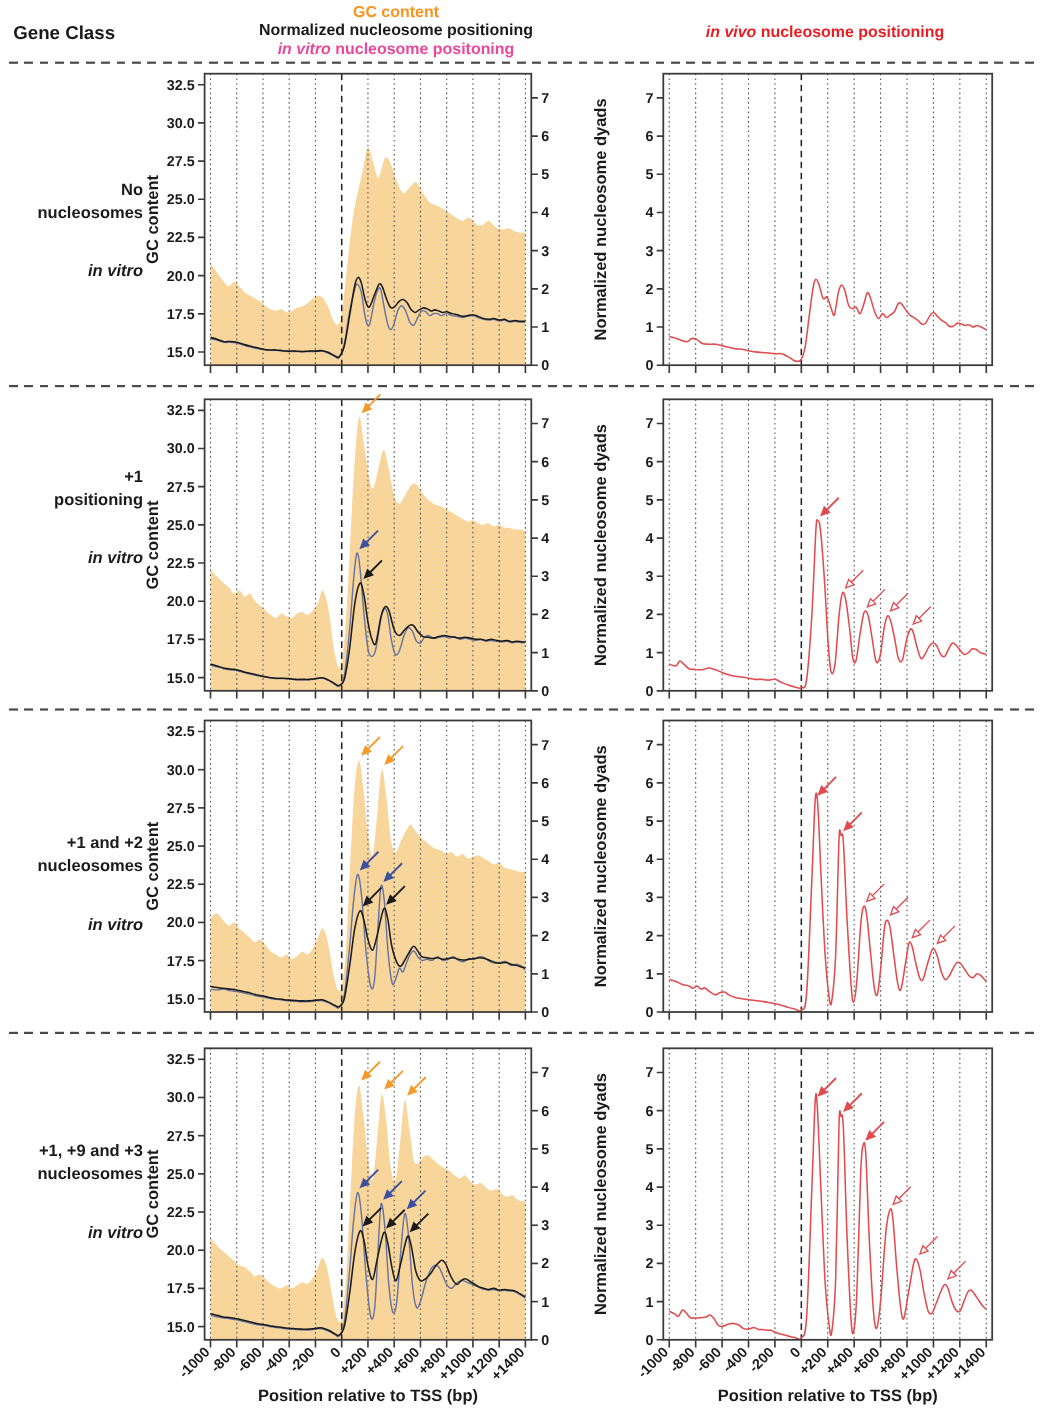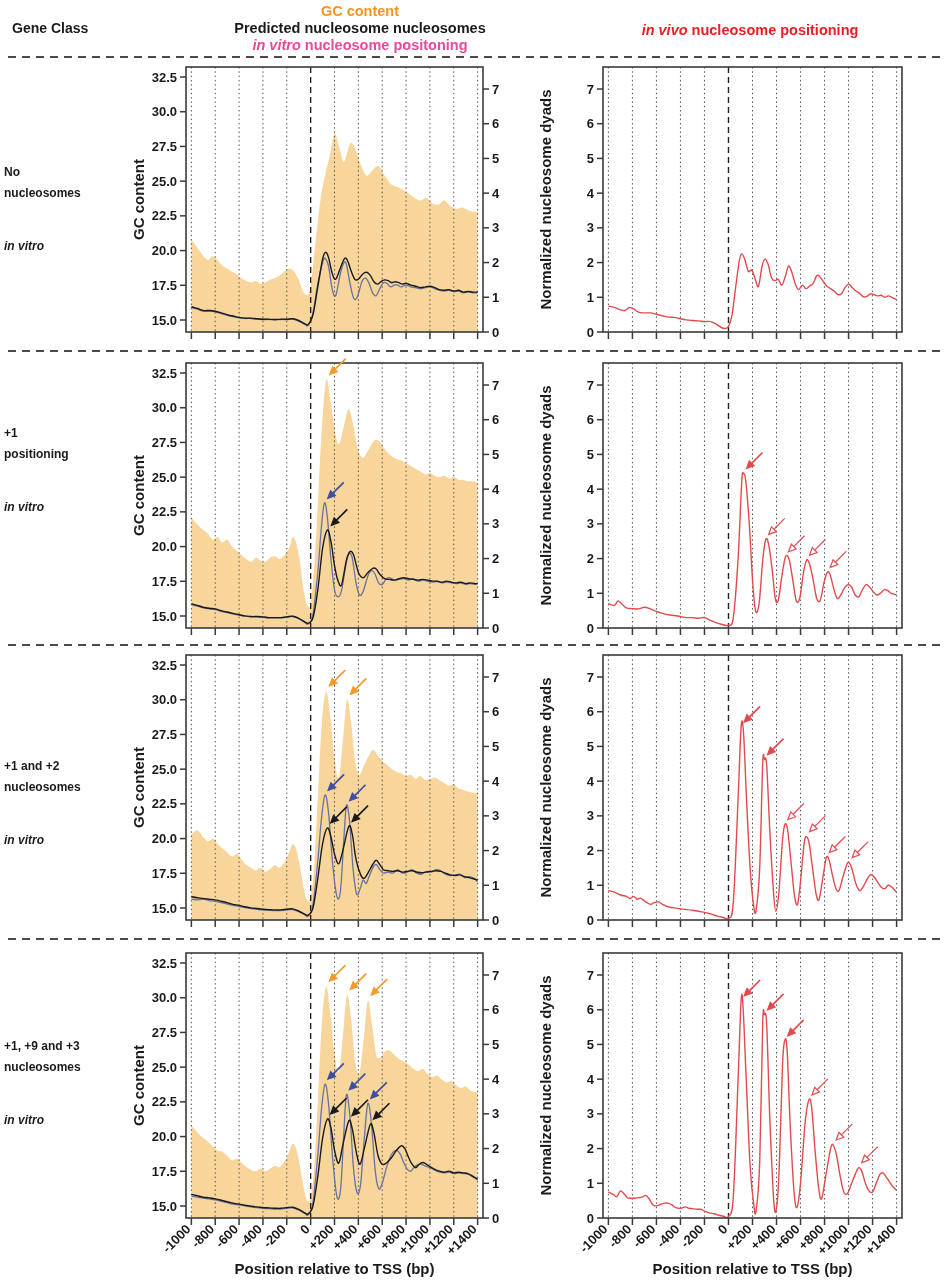--- a/index.html
+++ b/index.html
@@ -1,39 +1,39 @@
 <!DOCTYPE html>
 <html><head>
 <meta charset="utf-8">
 <style>
   html,body{margin:0;padding:0;background:#fff;}
   #fig{position:relative;width:947px;height:1280px;background:#fff;overflow:hidden;
        font-family:"Liberation Sans","DejaVu Sans",sans-serif;color:#1a1a1a;}
   .sep{position:absolute;left:8px;width:934px;height:2px;
        background:repeating-linear-gradient(90deg,#4a4a4a 0 8px,transparent 8px 14px);}
-  .gene-class{position:absolute;left:12px;top:20px;font-size:14px;font-weight:700;}
+  .gene-class{position:absolute;left:12px;top:20px;font-size:17px;font-weight:700;}
   .hdr-center{position:absolute;left:150px;top:3px;width:420px;text-align:center;
               font-size:14.5px;font-weight:700;line-height:17px;}
   .hdr-right{position:absolute;left:560px;top:22px;width:380px;text-align:center;
              font-size:14.5px;font-weight:700;}
-  .row-label{position:absolute;left:4px;width:126px;text-align:left;
-             font-size:12px;font-weight:700;line-height:21px;}
+  .row-label{position:absolute;left:4px;width:126px;text-align:right;
+             font-size:15px;font-weight:700;line-height:21px;}
   .row-label .it{font-style:italic;}
   svg{position:absolute;display:block;}
   .it{font-style:italic;margin-top:32px;}
 </style>
 </head>
 <body>
 
 <div id="fig">
   <div class="gene-class">Gene Class</div>
 
   <div class="hdr-center">
     <div id="hdrGC" style="color: rgb(247, 148, 29);">GC content</div>
-    <div>Predicted nucleosome nucleosomes</div>
+    <div>Normalized nucleosome positioning</div>
     <div id="hdrVitro" style="color: #ec4899;"><span class="it">in vitro</span><span> nucleosome positoning</span></div>
   </div>
 
   <div class="hdr-right" id="hdrVivo" style="color: rgb(236, 28, 36);"><span class="it">in vivo</span><span> nucleosome positioning</span></div>
 
   <div class="sep" style="top:56px"></div>
   <div class="sep" style="top:350px"></div>
   <div class="sep" style="top:644px"></div>
   <div class="sep" style="top:938px"></div>
 

